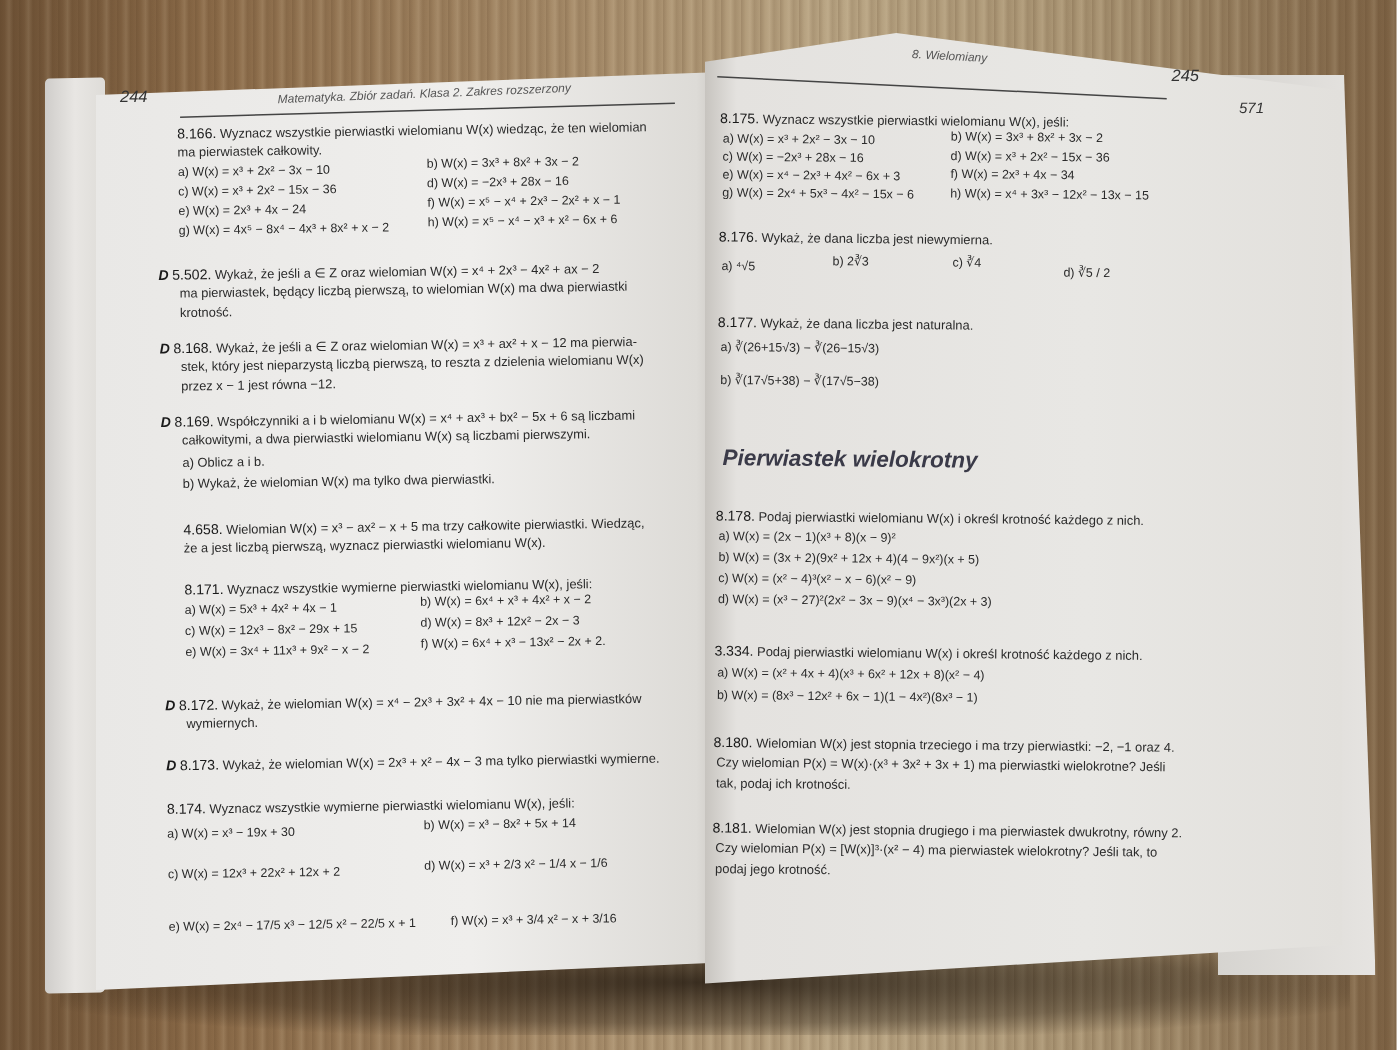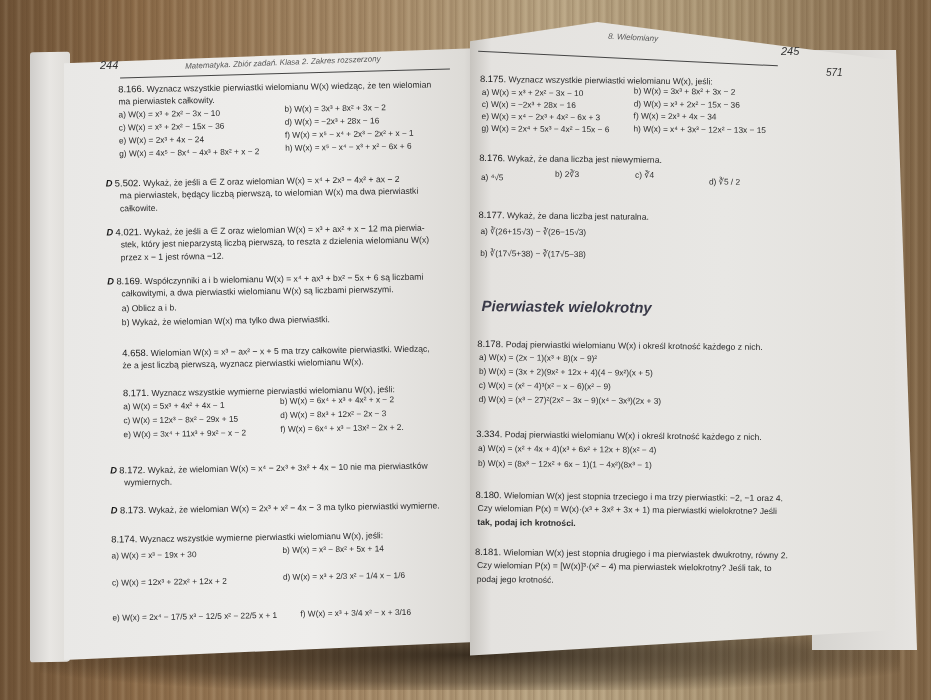--- a/index.html
+++ b/index.html
@@ -47,21 +47,21 @@
   </style>
 </head>
 <body>
 
 <div class="shadow"></div>
 <div class="page-edge-left"></div>
 <div class="page-far-right"></div>
 <div class="page-left"></div>
 <div class="page-right"></div>
 
-<div class="txt pnum" style="left:100px;top:60px;">244</div>
+<div class="txt pnum" style="left:80px;top:60px;">244</div>
 <div class="txt hdr" style="left:185px;top:57px;transform:rotate(-2.2deg);">Matematyka. Zbiór zadań. Klasa 2. Zakres rozszerzony</div>
 <div class="rule" style="left:120px;top:73px;width:330px;transform:rotate(-1.6deg);"></div>
 
 <div style="position:absolute;left:0;top:0;transform:rotate(-0.9deg);transform-origin:80px 80px;">
 
   <div class="txt" style="left:118px;top:84px;">
     <span class="num">8.166.</span>
     <span>Wyznacz wszystkie pierwiastki wielomianu W(x) wiedząc, że ten wielomian</span>
   </div>
   <div class="txt" style="left:118px;top:97px;">ma pierwiastek całkowity.</div>
@@ -73,25 +73,25 @@
   <div class="txt item" style="left:284px;top:133px;">f) W(x) = x⁵ − x⁴ + 2x³ − 2x² + x − 1</div>
   <div class="txt item" style="left:118px;top:149px;">g) W(x) = 4x⁵ − 8x⁴ − 4x³ + 8x² + x − 2</div>
   <div class="txt item" style="left:284px;top:146px;">h) W(x) = x⁵ − x⁴ − x³ + x² − 6x + 6</div>
 
   <div class="txt" style="left:104px;top:178px;">
     <span class="num dmark">D</span>
     <span class="num">5.502.</span>
     <span>Wykaż, że jeśli a ∈ Z oraz wielomian W(x) = x⁴ + 2x³ − 4x² + ax − 2</span>
   </div>
   <div class="txt" style="left:118px;top:191px;">ma pierwiastek, będący liczbą pierwszą, to wielomian W(x) ma dwa pierwiastki</div>
-  <div class="txt" style="left:118px;top:204px;">całkowite.</div>
+  <div class="txt" style="left:118px;top:204px;">krotność.</div>
 
   <div class="txt" style="left:104px;top:227px;">
     <span class="num dmark">D</span>
-    <span class="num">4.021.</span>
+    <span class="num">8.168.</span>
     <span>Wykaż, że jeśli a ∈ Z oraz wielomian W(x) = x³ + ax² + x − 12 ma pierwia-</span>
   </div>
   <div class="txt" style="left:118px;top:240px;">stek, który jest nieparzystą liczbą pierwszą, to reszta z dzielenia wielomianu W(x)</div>
   <div class="txt" style="left:118px;top:253px;">przez x − 1 jest równa −12.</div>
 
   <div class="txt" style="left:104px;top:276px;">
     <span class="num dmark">D</span>
     <span class="num">8.169.</span>
     <span>Współczynniki a i b wielomianu W(x) = x⁴ + ax³ + bx² − 5x + 6 są liczbami</span>
   </div>
@@ -193,21 +193,21 @@
     <span>Podaj pierwiastki wielomianu W(x) i określ krotność każdego z nich.</span>
   </div>
   <div class="txt item" style="left:482px;top:443px;">a) W(x) = (x² + 4x + 4)(x³ + 6x² + 12x + 8)(x² − 4)</div>
   <div class="txt item" style="left:482px;top:458px;">b) W(x) = (8x³ − 12x² + 6x − 1)(1 − 4x²)(8x³ − 1)</div>
 
   <div class="txt" style="left:480px;top:489px;">
     <span class="num">8.180.</span>
     <span>Wielomian W(x) jest stopnia trzeciego i ma trzy pierwiastki: −2, −1 oraz 4.</span>
   </div>
   <div class="txt" style="left:482px;top:503px;">Czy wielomian P(x) = W(x)·(x³ + 3x² + 3x + 1) ma pierwiastki wielokrotne? Jeśli</div>
-  <div class="txt" style="left:482px;top:517px;font-weight:bold;">tak, podaj ich krotności.</div>
+  <div class="txt" style="left:482px;top:517px;">tak, podaj ich krotności.</div>
 
   <div class="txt" style="left:480px;top:546px;">
     <span class="num">8.181.</span>
     <span>Wielomian W(x) jest stopnia drugiego i ma pierwiastek dwukrotny, równy 2.</span>
   </div>
   <div class="txt" style="left:482px;top:560px;">Czy wielomian P(x) = [W(x)]³·(x² − 4) ma pierwiastek wielokrotny? Jeśli tak, to</div>
   <div class="txt" style="left:482px;top:574px;">podaj jego krotność.</div>
 </div>
 
 </body></html>

